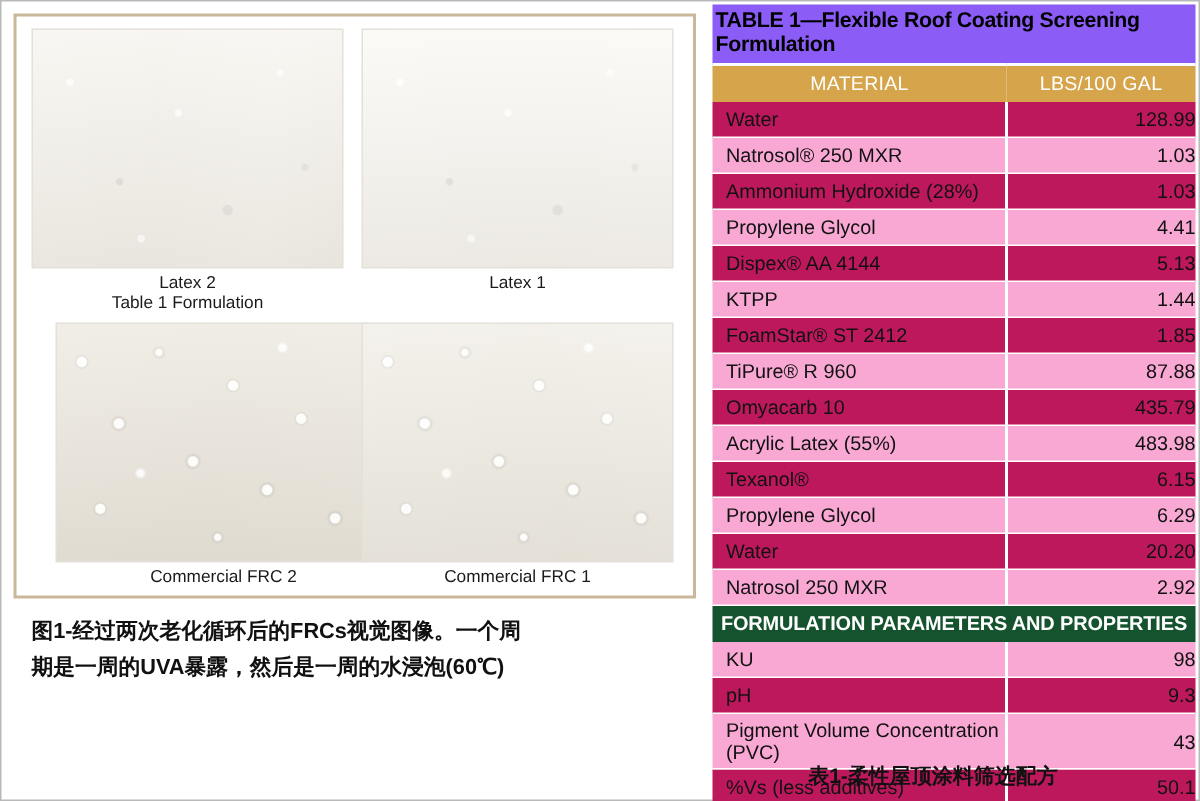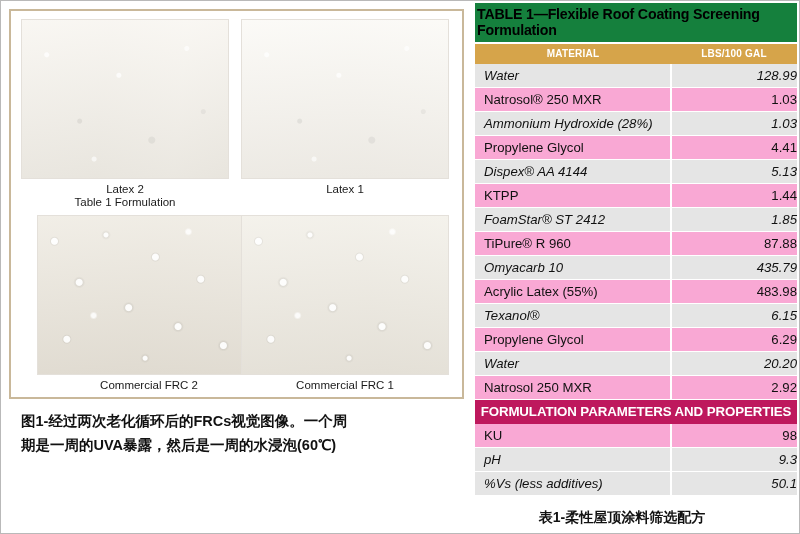--- a/index.html
+++ b/index.html
@@ -151,58 +151,58 @@
   }
   table.formulation {
     border-collapse: collapse;
     width: 322px;
     table-layout: fixed;
   }
   table.formulation td, table.formulation th {
     padding: 0;
   }
   .t-title {
-    background: #15803d;
+    background: #8b5cf6;
     color: #000000;
     font-weight: 700;
     font-size: 14.2px;
     text-align: left;
     padding: 3px 2px 4px 2px !important;
     letter-spacing: -0.2px;
     border-bottom: 2px solid #ffffff;
   }
   .t-head {
     background: #d6a44a;
     color: #ffffff;
-    font-weight: 700;
-    font-size: 10px;
+    font-weight: 400;
+    font-size: 13px;
     letter-spacing: 0.2px;
     padding: 4px 0 5px 0 !important;
   }
   .t-head.mat { text-align: center; }
   .t-head.lbs { text-align: center; }
   .row-mat {
     font-size: 13.2px;
     color: #111;
     padding: 4px 0 4px 9px !important;
     border-bottom: 1px solid #ffffff;
   }
   .row-val {
     font-size: 13.2px;
     color: #111;
     text-align: right;
     padding: 4px 0 4px 0 !important;
     border-bottom: 1px solid #ffffff;
     border-left: 2px solid #ffffff;
     margin-left: 39px;
   }
-  tr.odd .row-mat, tr.odd .row-val { background: #e5e5e5; font-style: italic; }
+  tr.odd .row-mat, tr.odd .row-val { background: #be185d; }
   tr.even .row-mat, tr.even .row-val { background: #f9a8d4; }
   .section-head {
-    background: #be185d;
+    background: #14532d;
     color: #ffffff;
     font-weight: 700;
     font-size: 13.3px;
     text-align: center;
     padding: 4px 0 5px 0 !important;
     letter-spacing: -0.1px;
   }
   .two-line {
     line-height: 15px;
     padding-top: 3px !important;
@@ -354,20 +354,24 @@
         </tr>
 
         <tr class="even">
           <td class="row-mat">KU</td>
           <td class="row-val">98</td>
         </tr>
         <tr class="odd">
           <td class="row-mat">pH</td>
           <td class="row-val">9.3</td>
         </tr>
+        <tr class="even">
+          <td class="row-mat two-line">Pigment Volume Concentration (PVC)</td>
+          <td class="row-val">43</td>
+        </tr>
         <tr class="odd">
           <td class="row-mat">%Vs (less additives)</td>
           <td class="row-val">50.1</td>
         </tr>
       </tbody>
     </table>
   </div>
 
   <div class="table-caption">表1-柔性屋顶涂料筛选配方</div>
 

